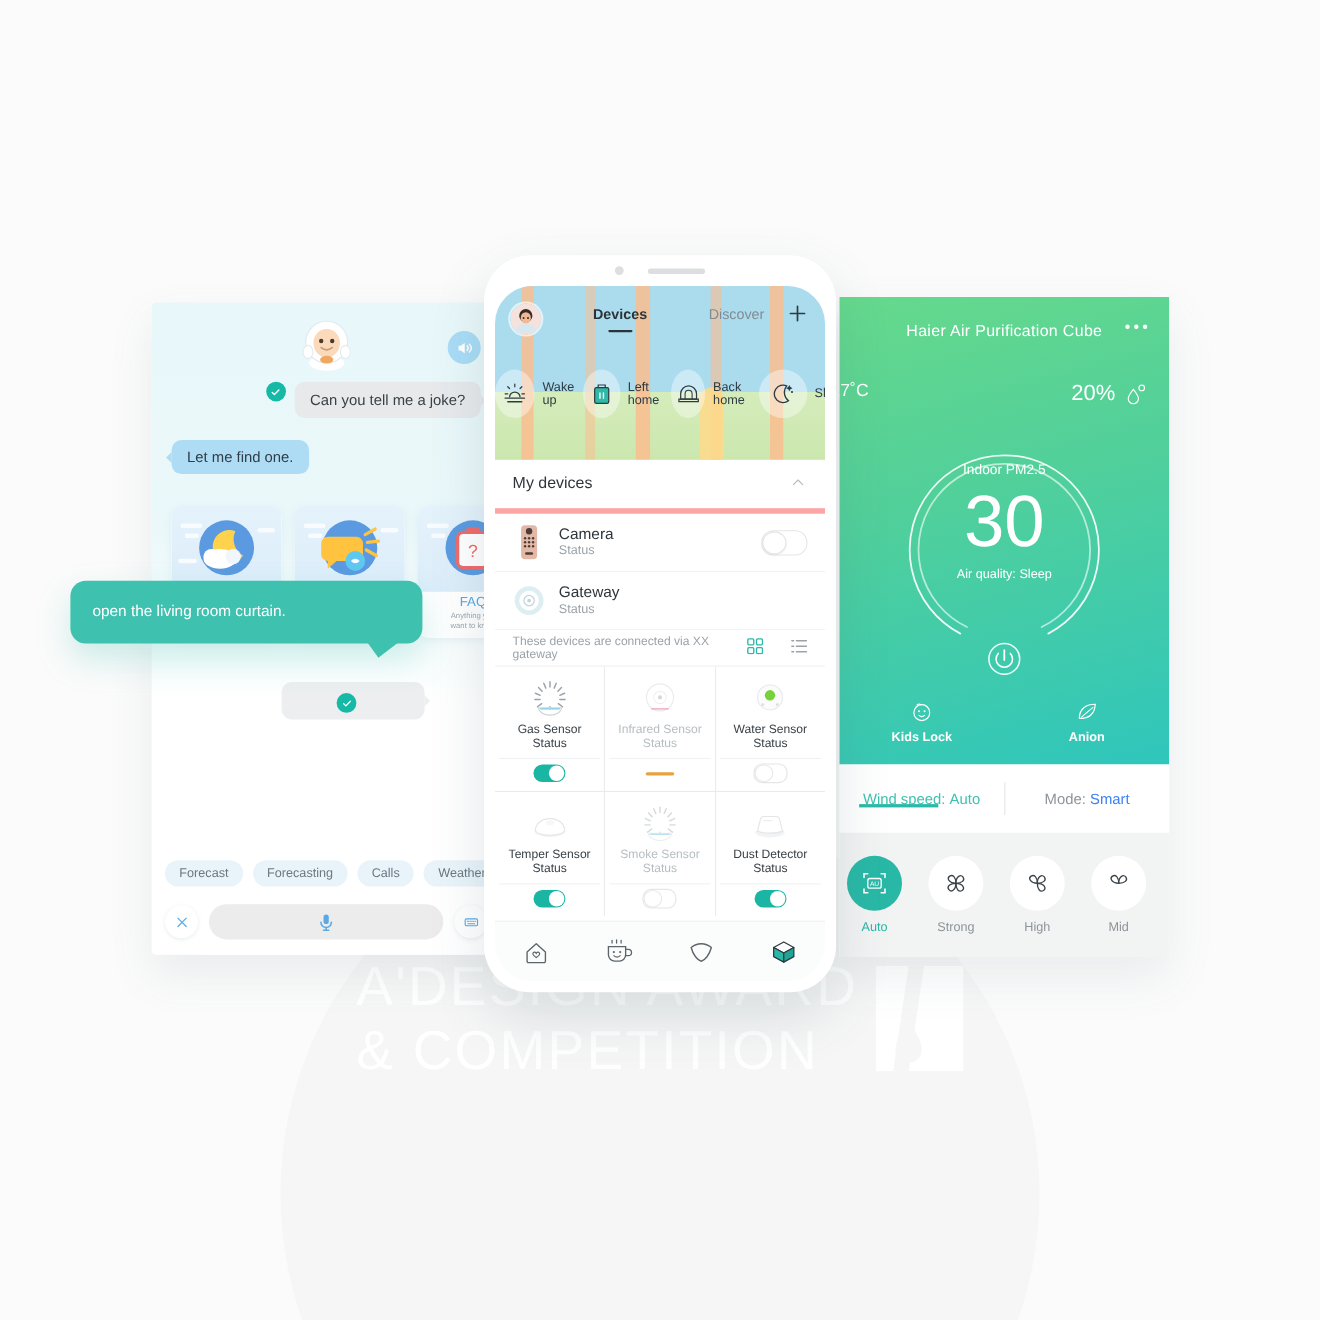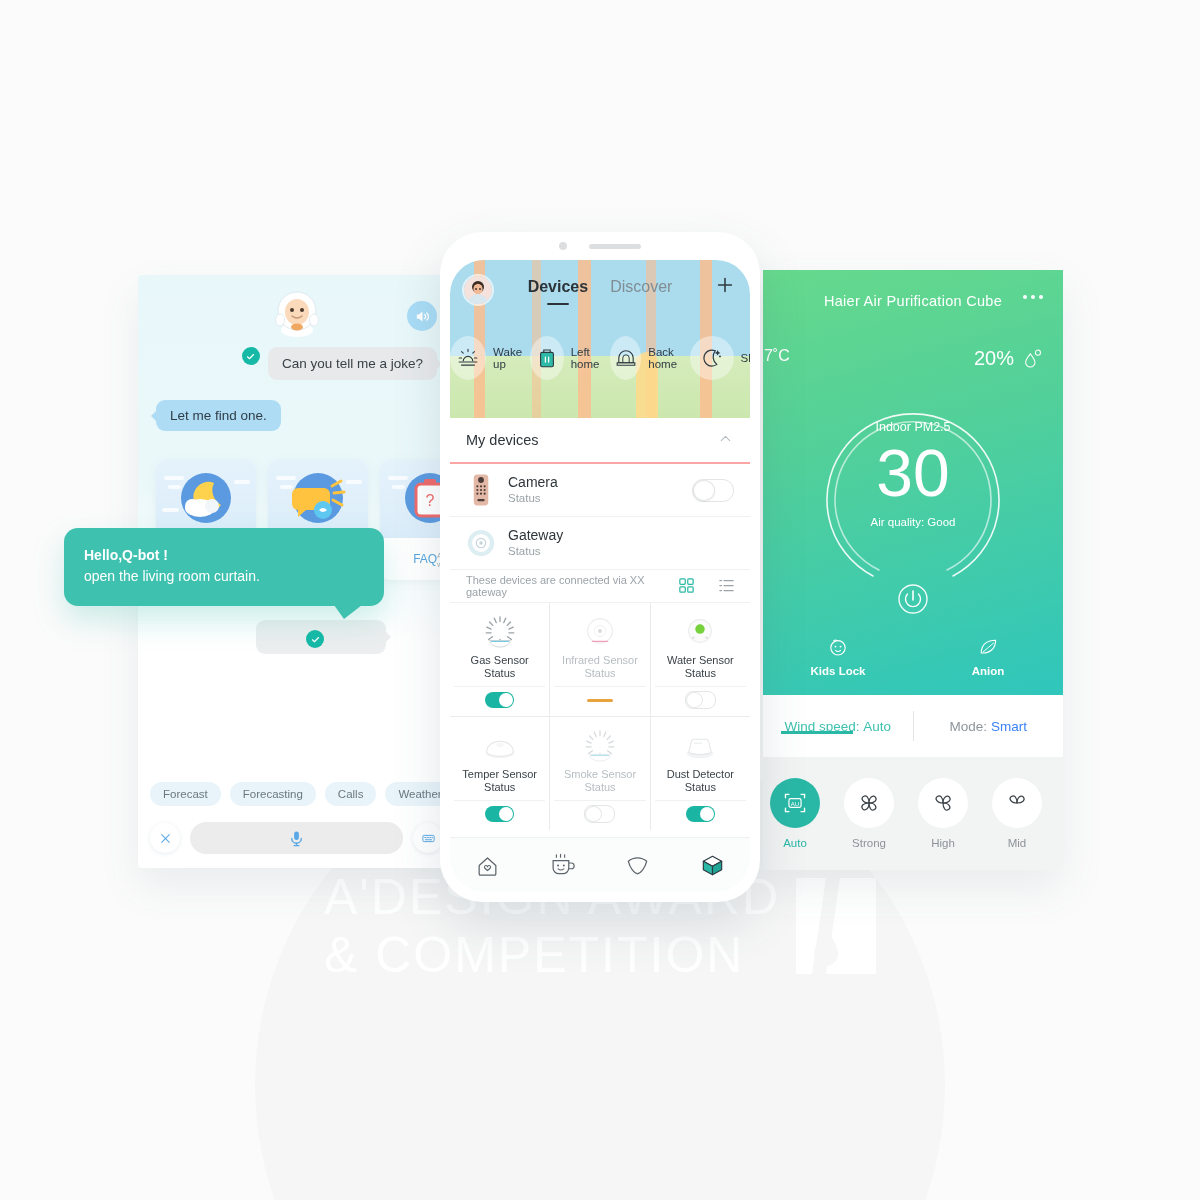--- a/index.html
+++ b/index.html
@@ -71,21 +71,21 @@
   .cards-row{position:absolute;left:18px;top:185px;display:flex;gap:12px;}
   .qcard{
     width:100px;height:120px;border-radius:9px;overflow:hidden;
     background:#fff;box-shadow:0 2px 8px rgba(120,150,170,.10);
     display:flex;flex-direction:column;
   }
   .qcard .top{
     height:78px;background:linear-gradient(180deg,#e4f2fb 0%,#dcedfa 100%);
     display:flex;align-items:center;justify-content:center;position:relative;
   }
-  .qcard .bot{flex:1;display:flex;flex-direction:row;align-items:center;justify-content:flex-end;padding:2px;}
+  .qcard .bot{flex:1;display:flex;flex-direction:column;align-items:center;justify-content:flex-start;padding:2px;}
   .qcard .title{font-size:12px;color:#58a6e0;}
   .qcard .sub{font-size:7px;color:#9aa7b0;text-align:center;line-height:1.35;margin-top:2px;}
   .grey-bub-bottom{
     position:absolute;left:118px;top:345px;width:130px;height:34px;border-radius:9px;
     background:#eceeef;
   }
   .grey-bub-bottom:after{
     content:"";position:absolute;right:-5px;top:50%;margin-top:-5px;
     border:5px solid transparent;border-left-color:#eceeef;border-right:0;
   }
@@ -177,34 +177,34 @@
   .banner{
     height:158px;position:relative;flex:none;
     background:linear-gradient(180deg,#aadcee 0%,#aadcee 61%,#d5ecbb 61%,#cbe7ae 100%);
     overflow:hidden;
   }
   .stripe{position:absolute;top:0;bottom:0;background:#fbbd8f;opacity:.85;}
   .stripe.g{background:#ffd98a;}
   .b-avatar{position:absolute;left:14px;top:16px;width:28px;height:28px;border-radius:50%;overflow:hidden;
             box-shadow:0 0 0 2px rgba(255,255,255,.65);}
   .b-tabs{position:absolute;left:0;right:0;top:18px;display:flex;justify-content:center;gap:22px;}
-  .b-tab{font-size:16px;color:#828c93;position:relative;}
+  .b-tab{font-size:13px;color:#828c93;position:relative;margin-left:34px;}
   .b-tab.active{color:#2c3338;font-weight:700;}
   .b-tab.active:after{content:"";position:absolute;left:50%;transform:translateX(-50%);
     bottom:-9px;width:22px;height:2.5px;background:#2c3338;border-radius:2px;}
   .b-plus{position:absolute;right:14px;top:14px;}
   .scenes{position:absolute;left:0;right:0;top:76px;display:flex;}
   .scene{flex:1;display:flex;flex-direction:row;align-items:center;gap:7px;}
   .scene .circ{width:44px;height:44px;border-radius:50%;background:rgba(255,255,255,.40);
                display:flex;align-items:center;justify-content:center;}
   .scene .lbl{font-size:11.5px;color:#2f3b42;}
 
   .sheet{flex:1;background:#fff;display:flex;flex-direction:column;}
   .my-dev{height:44px;display:flex;align-items:center;justify-content:space-between;
-          padding:0 16px;font-size:14.5px;color:#2f363b;border-bottom:2px solid #fca5a5;}
+          padding:0 16px;font-size:14.5px;color:#2f363b;border-bottom:5px solid #fca5a5;}
   .dev{height:52px;display:flex;align-items:center;padding:0 16px;gap:12px;border-bottom:1px solid #f0f1f2;}
   .dev .ico{width:30px;height:34px;flex:none;display:flex;align-items:center;justify-content:center;}
   .dev .txt{flex:1;}
   .dev .n{font-size:14px;color:#2f363b;line-height:17px;}
   .dev .s{font-size:11.5px;color:#9ba3a8;line-height:15px;}
   .tgl{width:40px;height:21px;border-radius:11px;flex:none;position:relative;}
   .tgl.off{background:#fff;border:1px solid #e3e5e6;}
   .tgl.off:after{content:"";position:absolute;left:0;top:0;width:20px;height:19px;border-radius:50%;
     background:#fff;border:1px solid #e3e5e6;box-shadow:0 1px 2px rgba(0,0,0,.06);}
   .gw-note{height:32px;display:flex;align-items:center;padding:0 16px;gap:8px;
@@ -378,21 +378,20 @@
       <span class="round-btn">
         <svg viewBox="0 0 24 24" width="15" height="15">
           <rect x="3" y="7" width="18" height="10" rx="2" fill="none" stroke="#5aa9e6" stroke-width="1.6"></rect>
           <path d="M6 10.5h2 M10 10.5h2 M14 10.5h2 M18 10.5h0.5 M7 14h10" stroke="#5aa9e6" stroke-width="1.6" stroke-linecap="round"></path>
         </svg>
       </span>
     </div>
   </div>
 
   <div id="teal-bubble">
-    <div><b>Hello,Q-bot !</b></div>
     <div>open the living room curtain.</div>
   </div>
 
   <div class="panel" id="right-phone">
 
     <div class="green-area">
       <div class="gp-title">Haier Air Purification Cube</div>
 
       <div class="gp-dots">
         <i></i>
@@ -410,21 +409,21 @@
         </svg>
       </div>
 
       <div class="dial">
         <svg viewBox="0 0 196 196" width="196" height="196" style="position:absolute;inset:0;">
           <path d="M58 178 A86 86 0 1 1 138 178" fill="none" stroke="#ffffff" stroke-width="1.6" opacity=".9" stroke-linecap="round"></path>
           <path d="M64 172 A78 78 0 1 1 132 172" fill="none" stroke="#ffffff" stroke-width="1.6" opacity=".6" stroke-linecap="round"></path>
         </svg>
         <div class="dial-lbl">Indoor PM2.5</div>
         <div class="dial-val">30</div>
-        <div class="dial-aq">Air quality: Good</div>
+        <div class="dial-aq">Air quality: Sleep</div>
       </div>
 
       <div class="gp-power">
         <svg viewBox="0 0 34 34" width="34" height="34">
           <circle cx="17" cy="17" r="14" fill="none" stroke="#ffffff" stroke-width="1.4" opacity=".92"></circle>
           <path d="M17 9 v9" stroke="#ffffff" stroke-width="1.6" stroke-linecap="round"></path>
           <path d="M11.5 12 a7.5 7.5 0 1 0 11 0" fill="none" stroke="#ffffff" stroke-width="1.4" stroke-linecap="round"></path>
         </svg>
       </div>
 

